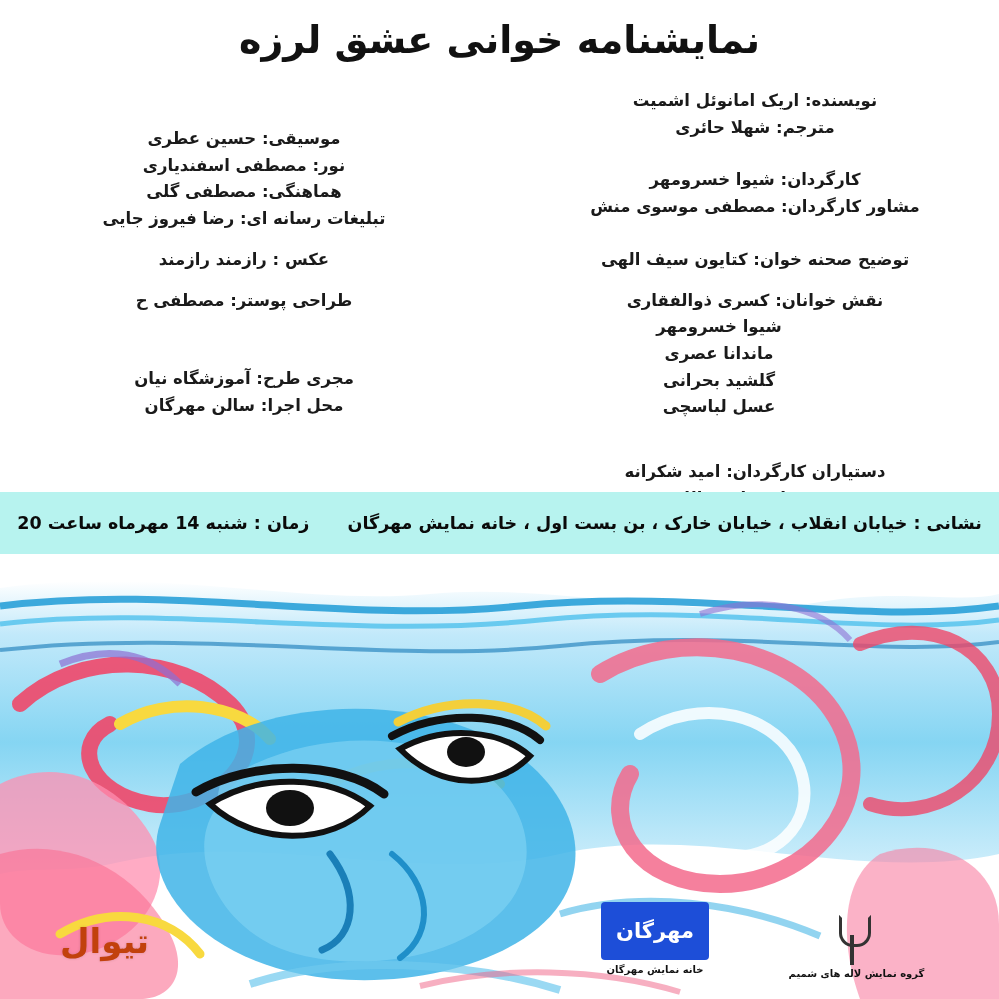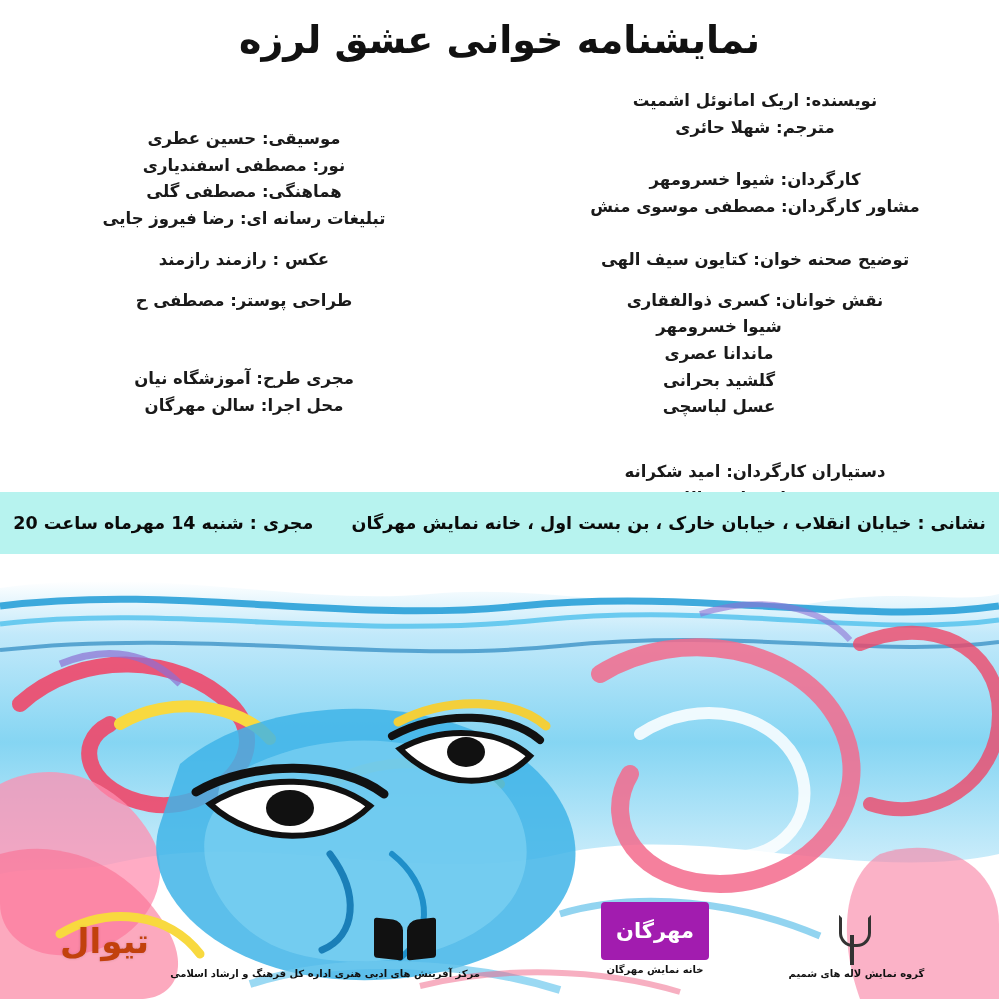--- a/index.html
+++ b/index.html
@@ -155,21 +155,21 @@
     color: #111111;
     line-height: 1.45;
     direction: rtl;
     white-space: nowrap;
   }
   .logo-mehrgan {
     left: 590px; bottom: 22px; width: 130px;
   }
   .logo-mehrgan .stamp {
     width: 108px; height: 58px;
-    background: #a21caf;
+    background: #1d4ed8;
     margin: 0 auto;
     border-radius: 4px;
     display: flex; align-items: center; justify-content: center;
   }
   .logo-mehrgan .stamp span {
     color: #ffffff; font-size: 21px; font-weight: bold; direction: rtl;
   }
   .logo-mehrgan .logo-caption { margin-top: 3px; }
   .logo-laleh {
     right: 55px; bottom: 18px; width: 175px;
@@ -293,21 +293,21 @@
         <span class="val">سالن مهرگان</span>
       </div>
     </div>
   </div>
 
   <div class="address-bar">
     <div class="address-text">
       <span>نشانی :</span>
       <span>خیابان انقلاب ، خیابان خارک ، بن بست اول ، خانه نمایش مهرگان</span>
       <span class="sep"></span>
-      <span>مجری :</span>
+      <span>زمان :</span>
       <span>شنبه 14 مهرماه ساعت 20</span>
     </div>
   </div>
 
   <div class="artwork">
     <svg viewBox="0 0 999 445" preserveAspectRatio="none">
       <defs>
         <linearGradient id="seaGrad" x1="0" y1="0" x2="0" y2="1">
           <stop offset="0%" stop-color="#ffffff"></stop>
           <stop offset="18%" stop-color="#bfe8fa"></stop>
@@ -362,24 +362,20 @@
       <path d="M560,360 C640,336 740,348 820,382" stroke="#4ab8e6" stroke-width="7" fill="none" opacity="0.6"></path>
       <path d="M420,432 C500,412 600,414 680,438" stroke="#f05f84" stroke-width="6" fill="none" opacity="0.5"></path>
       <path d="M60,110 C110,90 150,100 180,130" stroke="#8d6fd3" stroke-width="7" fill="none" opacity="0.7"></path>
       <path d="M700,60 C760,40 820,52 850,86" stroke="#8d6fd3" stroke-width="6" fill="none" opacity="0.6"></path>
     </svg>
   </div>
 
   <div class="logos">
     <div class="logo logo-tiwall">تیوال</div>
 
-    <div class="logo logo-book">
-      <div class="book-icon"></div>
-      <div class="logo-caption">مرکز آفرینش های ادبی هنری اداره کل فرهنگ و ارشاد اسلامی</div>
-    </div>
 
     <div class="logo logo-mehrgan">
       <div class="stamp">
         <span>مهرگان</span>
       </div>
       <div class="logo-caption">خانه نمایش مهرگان</div>
     </div>
 
     <div class="logo logo-laleh">
       <div class="tulip"></div>

